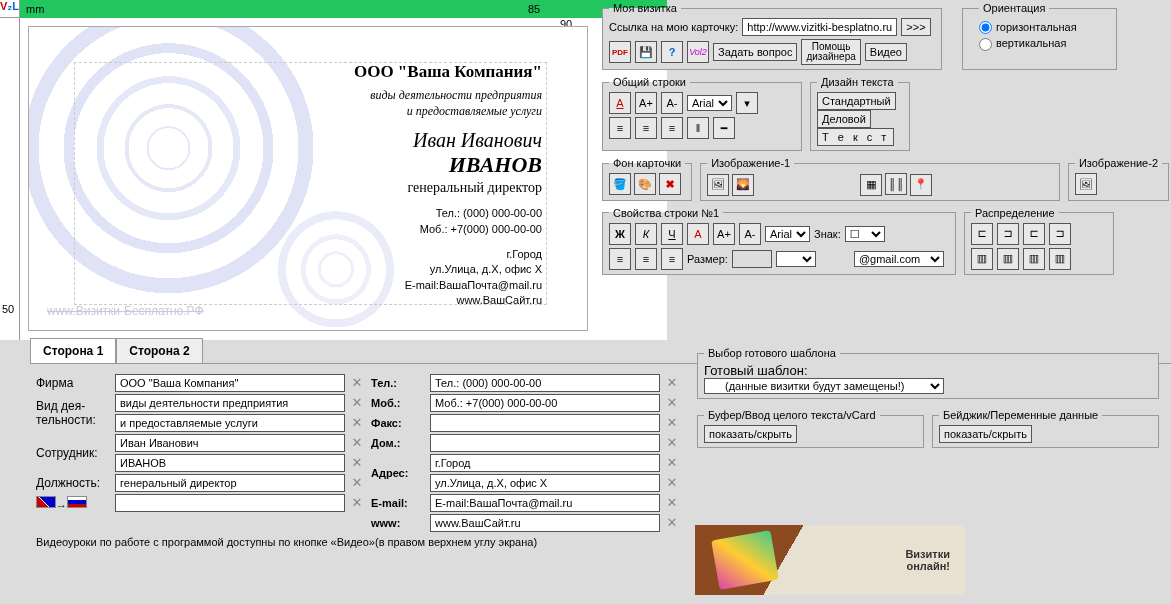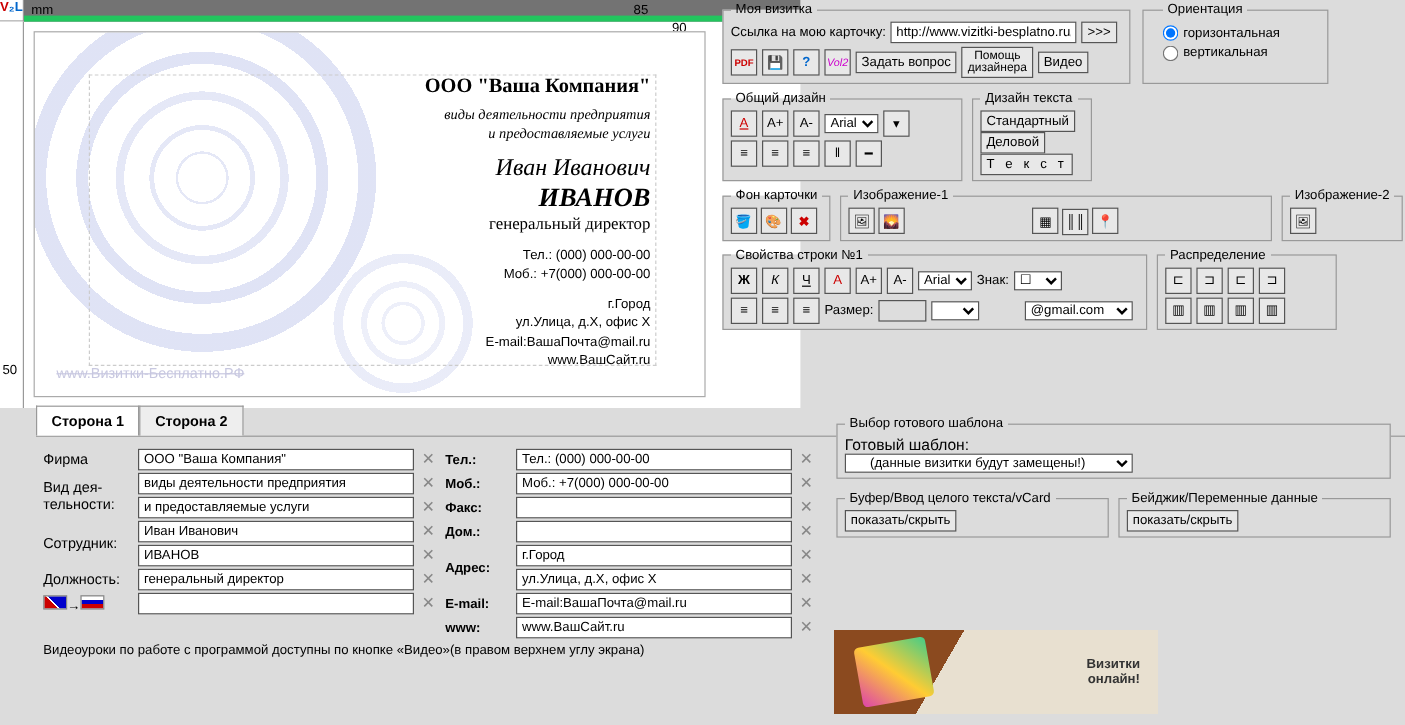--- a/index.html
+++ b/index.html
@@ -8,21 +8,21 @@
 legend { font-size: 11px; padding: 0 4px; }
 .btn { background: #e8e8e8; border: 1px solid #555; padding: 2px 4px; cursor: pointer; display: inline-flex; align-items: center; justify-content: center; font-size: 11px; }
 .iconbtn { width: 22px; height: 22px; padding: 0; }
 input[type="text"] { border: 1px solid #555; padding: 2px 4px; font-size: 11px; background: #fff; }
 select { border: 1px solid #555; font-size: 11px; background: #fff; }
 input[type="radio"] { margin: 0 4px 0 0; vertical-align: middle; }
 label.radio { display: block; margin: 2px 0; font-size: 12px; }
 
 
 .canvas-wrap { position: absolute; left: 0; top: 0; width: 667px; height: 340px; background: #fff; }
-.ruler-h { position: absolute; left: 20px; top: 0; right: 0; height: 18px; background: #737373; border-bottom: 5px solid #22c55e; font-size: 8px; }
+.ruler-h { position: absolute; left: 20px; top: 0; right: 0; height: 18px; background: #22c55e; border-bottom: 1px solid #22c55e; font-size: 8px; }
 .ruler-v { position: absolute; left: 0; top: 18px; bottom: 0; width: 20px; background: #fff; border-right: 1px solid #999; font-size: 8px; }
 .ruler-corner { position: absolute; left: 0; top: 0; width: 20px; height: 18px; background: #fff; border-right: 1px solid #999; border-bottom: 1px solid #999; font-size: 8px; font-weight: bold; }
 .card-area { position: absolute; left: 28px; top: 26px; width: 560px; height: 305px; border: 1px solid #aaa; background: #fff; overflow: hidden; }
 .card-bg { position: absolute; inset: 0; background:
   radial-gradient(circle at 25% 40%, transparent 0 20px, rgba(80,100,200,0.15) 20px 22px, transparent 22px 40px, rgba(80,100,200,0.15) 40px 44px, transparent 44px 65px, rgba(80,100,200,0.15) 65px 72px, transparent 72px 95px, rgba(80,100,200,0.18) 95px 105px, transparent 105px 130px, rgba(80,100,200,0.18) 130px 145px, transparent 145px);
 }
 .card-bg2 { position: absolute; inset: 0; background:
   radial-gradient(circle at 55% 80%, transparent 0 15px, rgba(80,100,200,0.1) 15px 18px, transparent 18px 30px, rgba(80,100,200,0.1) 30px 35px, transparent 35px 50px, rgba(80,100,200,0.12) 50px 58px, transparent 58px);
 }
 .card-text { position: absolute; right: 45px; top: 35px; width: 300px; text-align: right; }
@@ -104,21 +104,21 @@
         <div>ул.Улица, д.X, офис X</div>
         <div>E-mail:ВашаПочта@mail.ru</div>
         <div>www.ВашСайт.ru</div>
       </div>
     </div>
     <div class="watermark">www.Визитки-Бесплатно.РФ</div>
   </div>
 </div>
 
 <div class="right-col">
-  <div style="display:flex;gap:6px">
+  <div style="display:flex;gap:16px">
     <fieldset class="mycard">
       <legend>Моя визитка</legend>
       <div class="row">
         <span>Ссылка на мою карточку:</span>
         <input type="text" style="width: 155px;" value="http://www.vizitki-besplatno.ru/?se">
         <button class="btn">&gt;&gt;&gt;</button>
       </div>
       <div class="row" style="margin-top:3px">
         <button class="btn iconbtn" style="color:#c00;font-weight:bold;font-size:8px">PDF</button>
         <button class="btn iconbtn">💾</button>
@@ -132,21 +132,21 @@
     </fieldset>
     <fieldset class="orient">
       <legend>Ориентация</legend>
       <label class="radio"><input type="radio" name="orient" checked="" style=""><span>горизонтальная</span></label>
       <label class="radio"><input type="radio" name="orient" style=""><span>вертикальная</span></label>
     </fieldset>
   </div>
 
   <div class="design-row">
     <fieldset class="gen-design">
-        <legend>Общий дизайн</legend>
+        <legend>Общий строки</legend>
       <div class="row">
         <button class="btn iconbtn" style="color:#c00;text-decoration:underline">A</button>
         <button class="btn iconbtn">A<sup>+</sup></button>
         <button class="btn iconbtn">A<sup>-</sup></button>
         <select><option>Arial</option></select>
         <button class="btn iconbtn">▾</button>
       </div>
       <div class="row" style="margin-top:3px">
         <button class="btn iconbtn">≡</button>
         <button class="btn iconbtn">≡</button>

